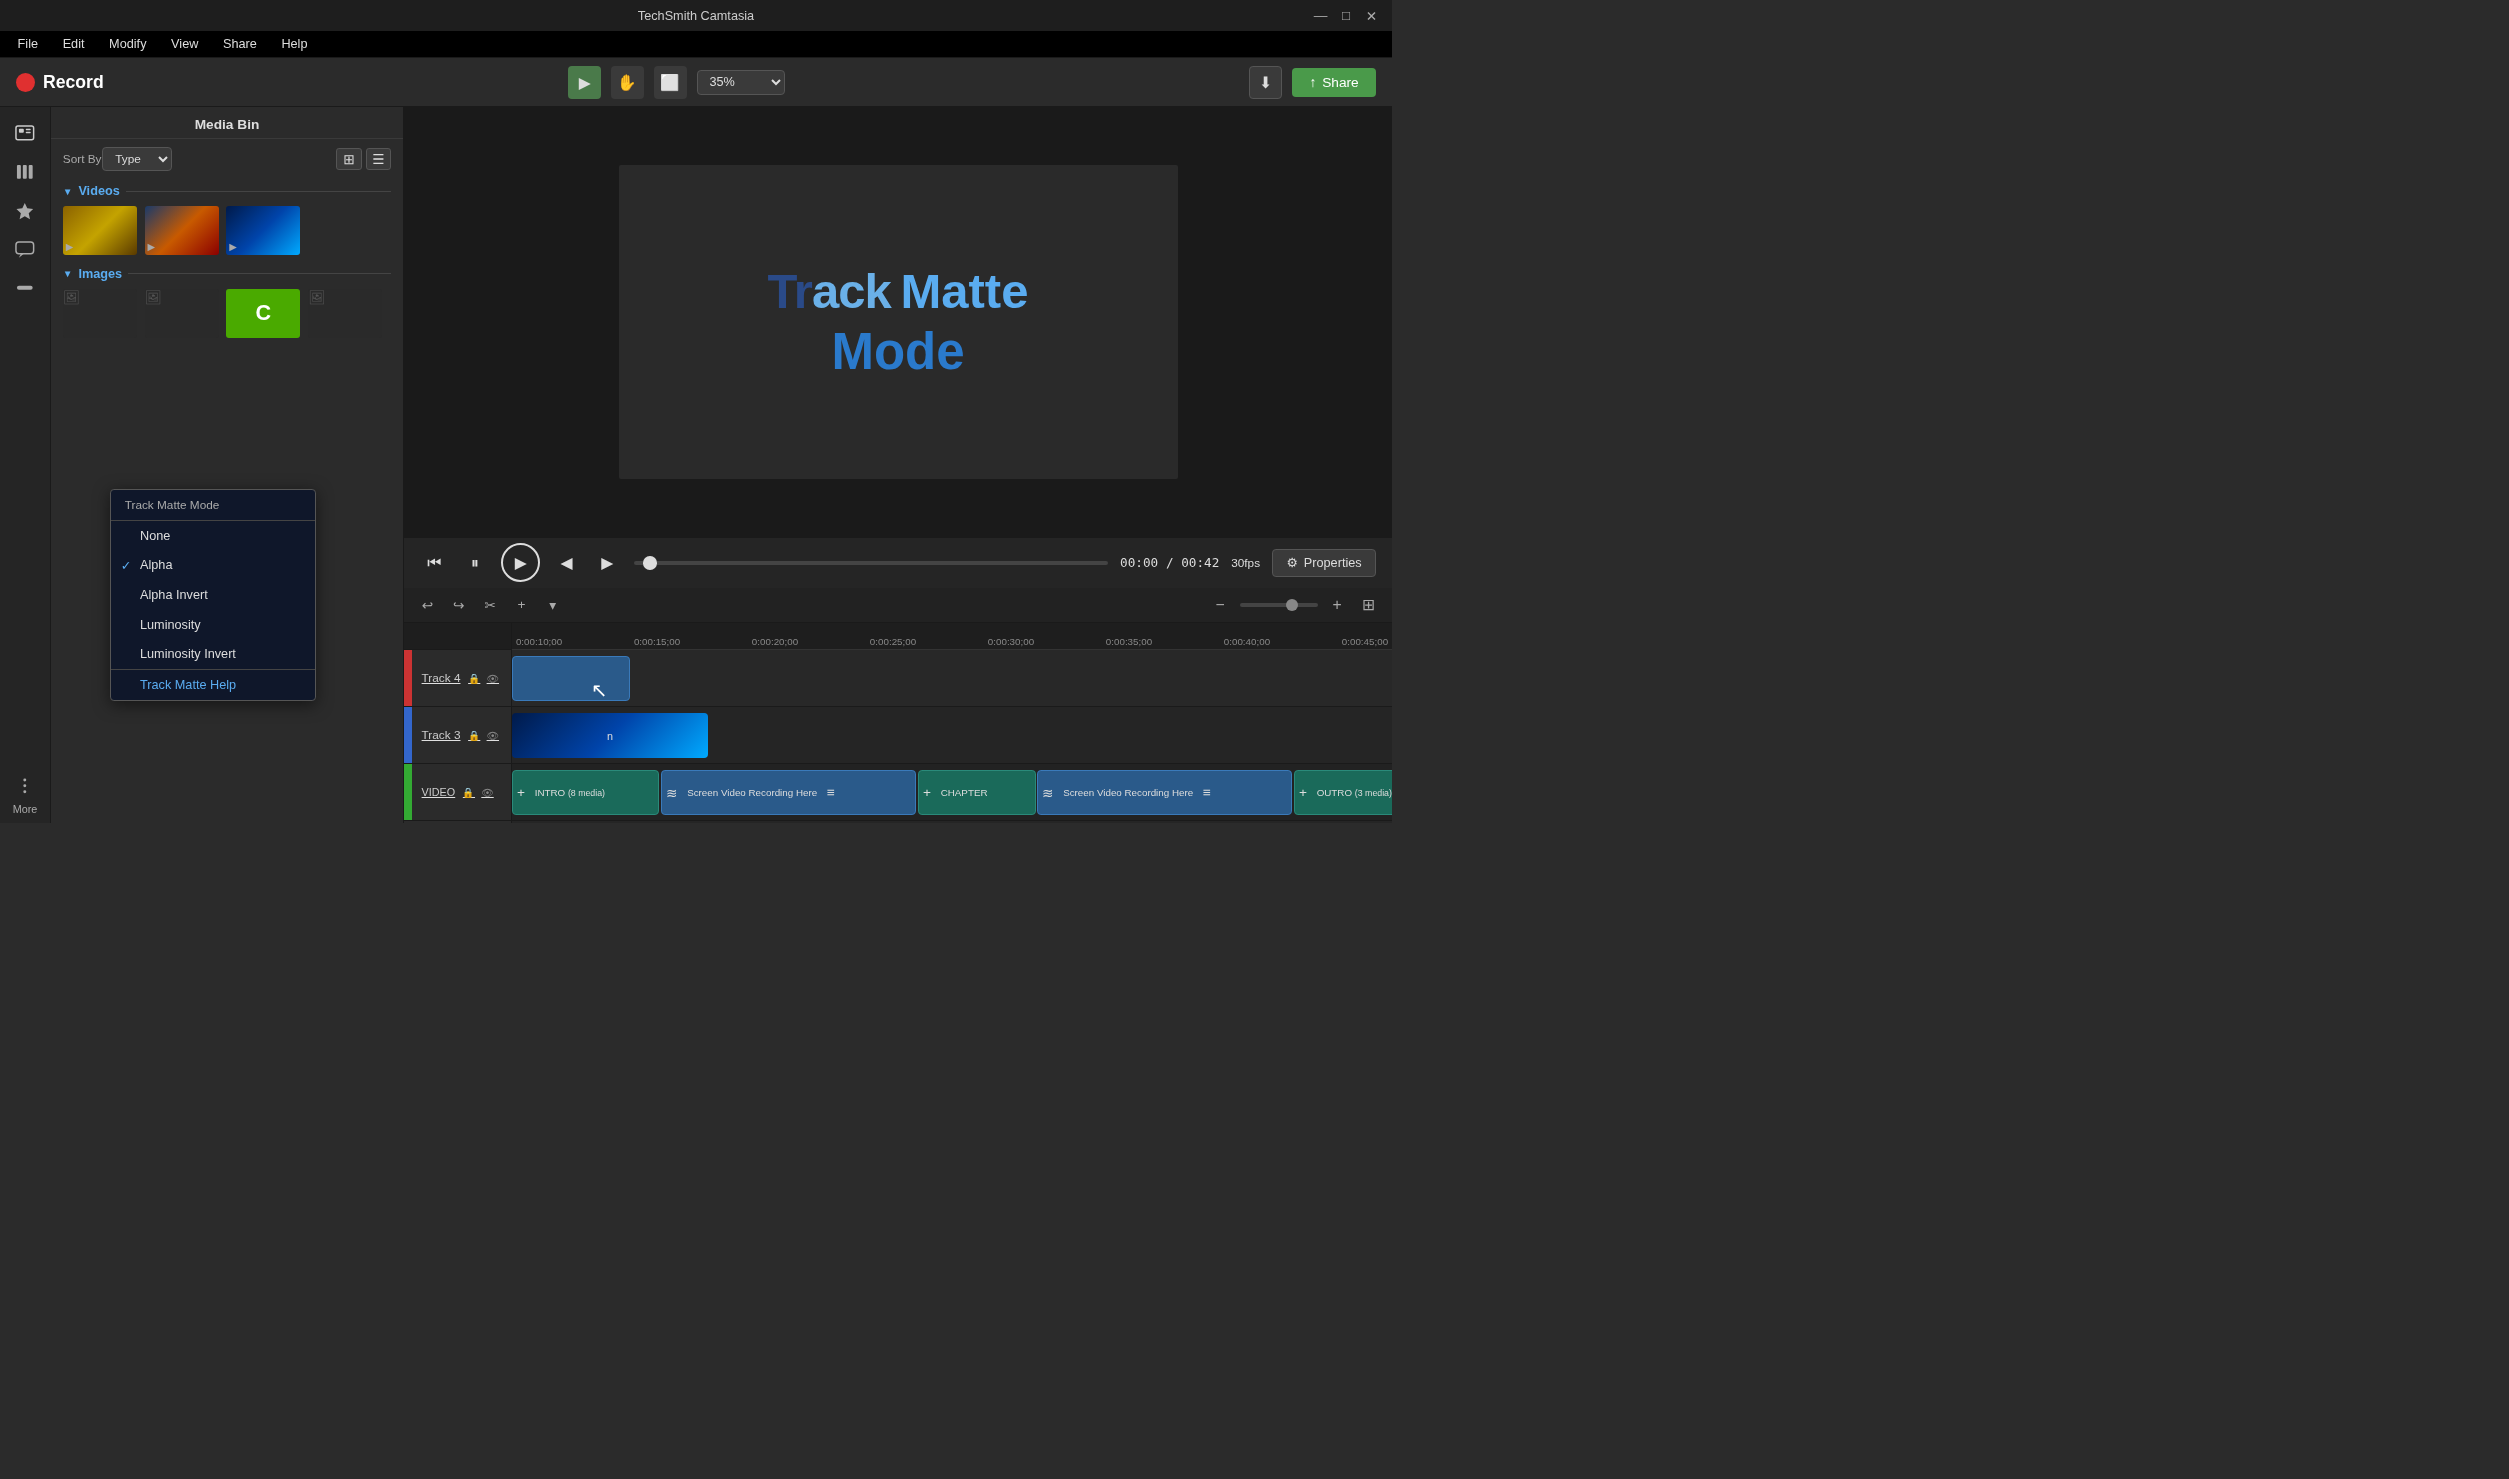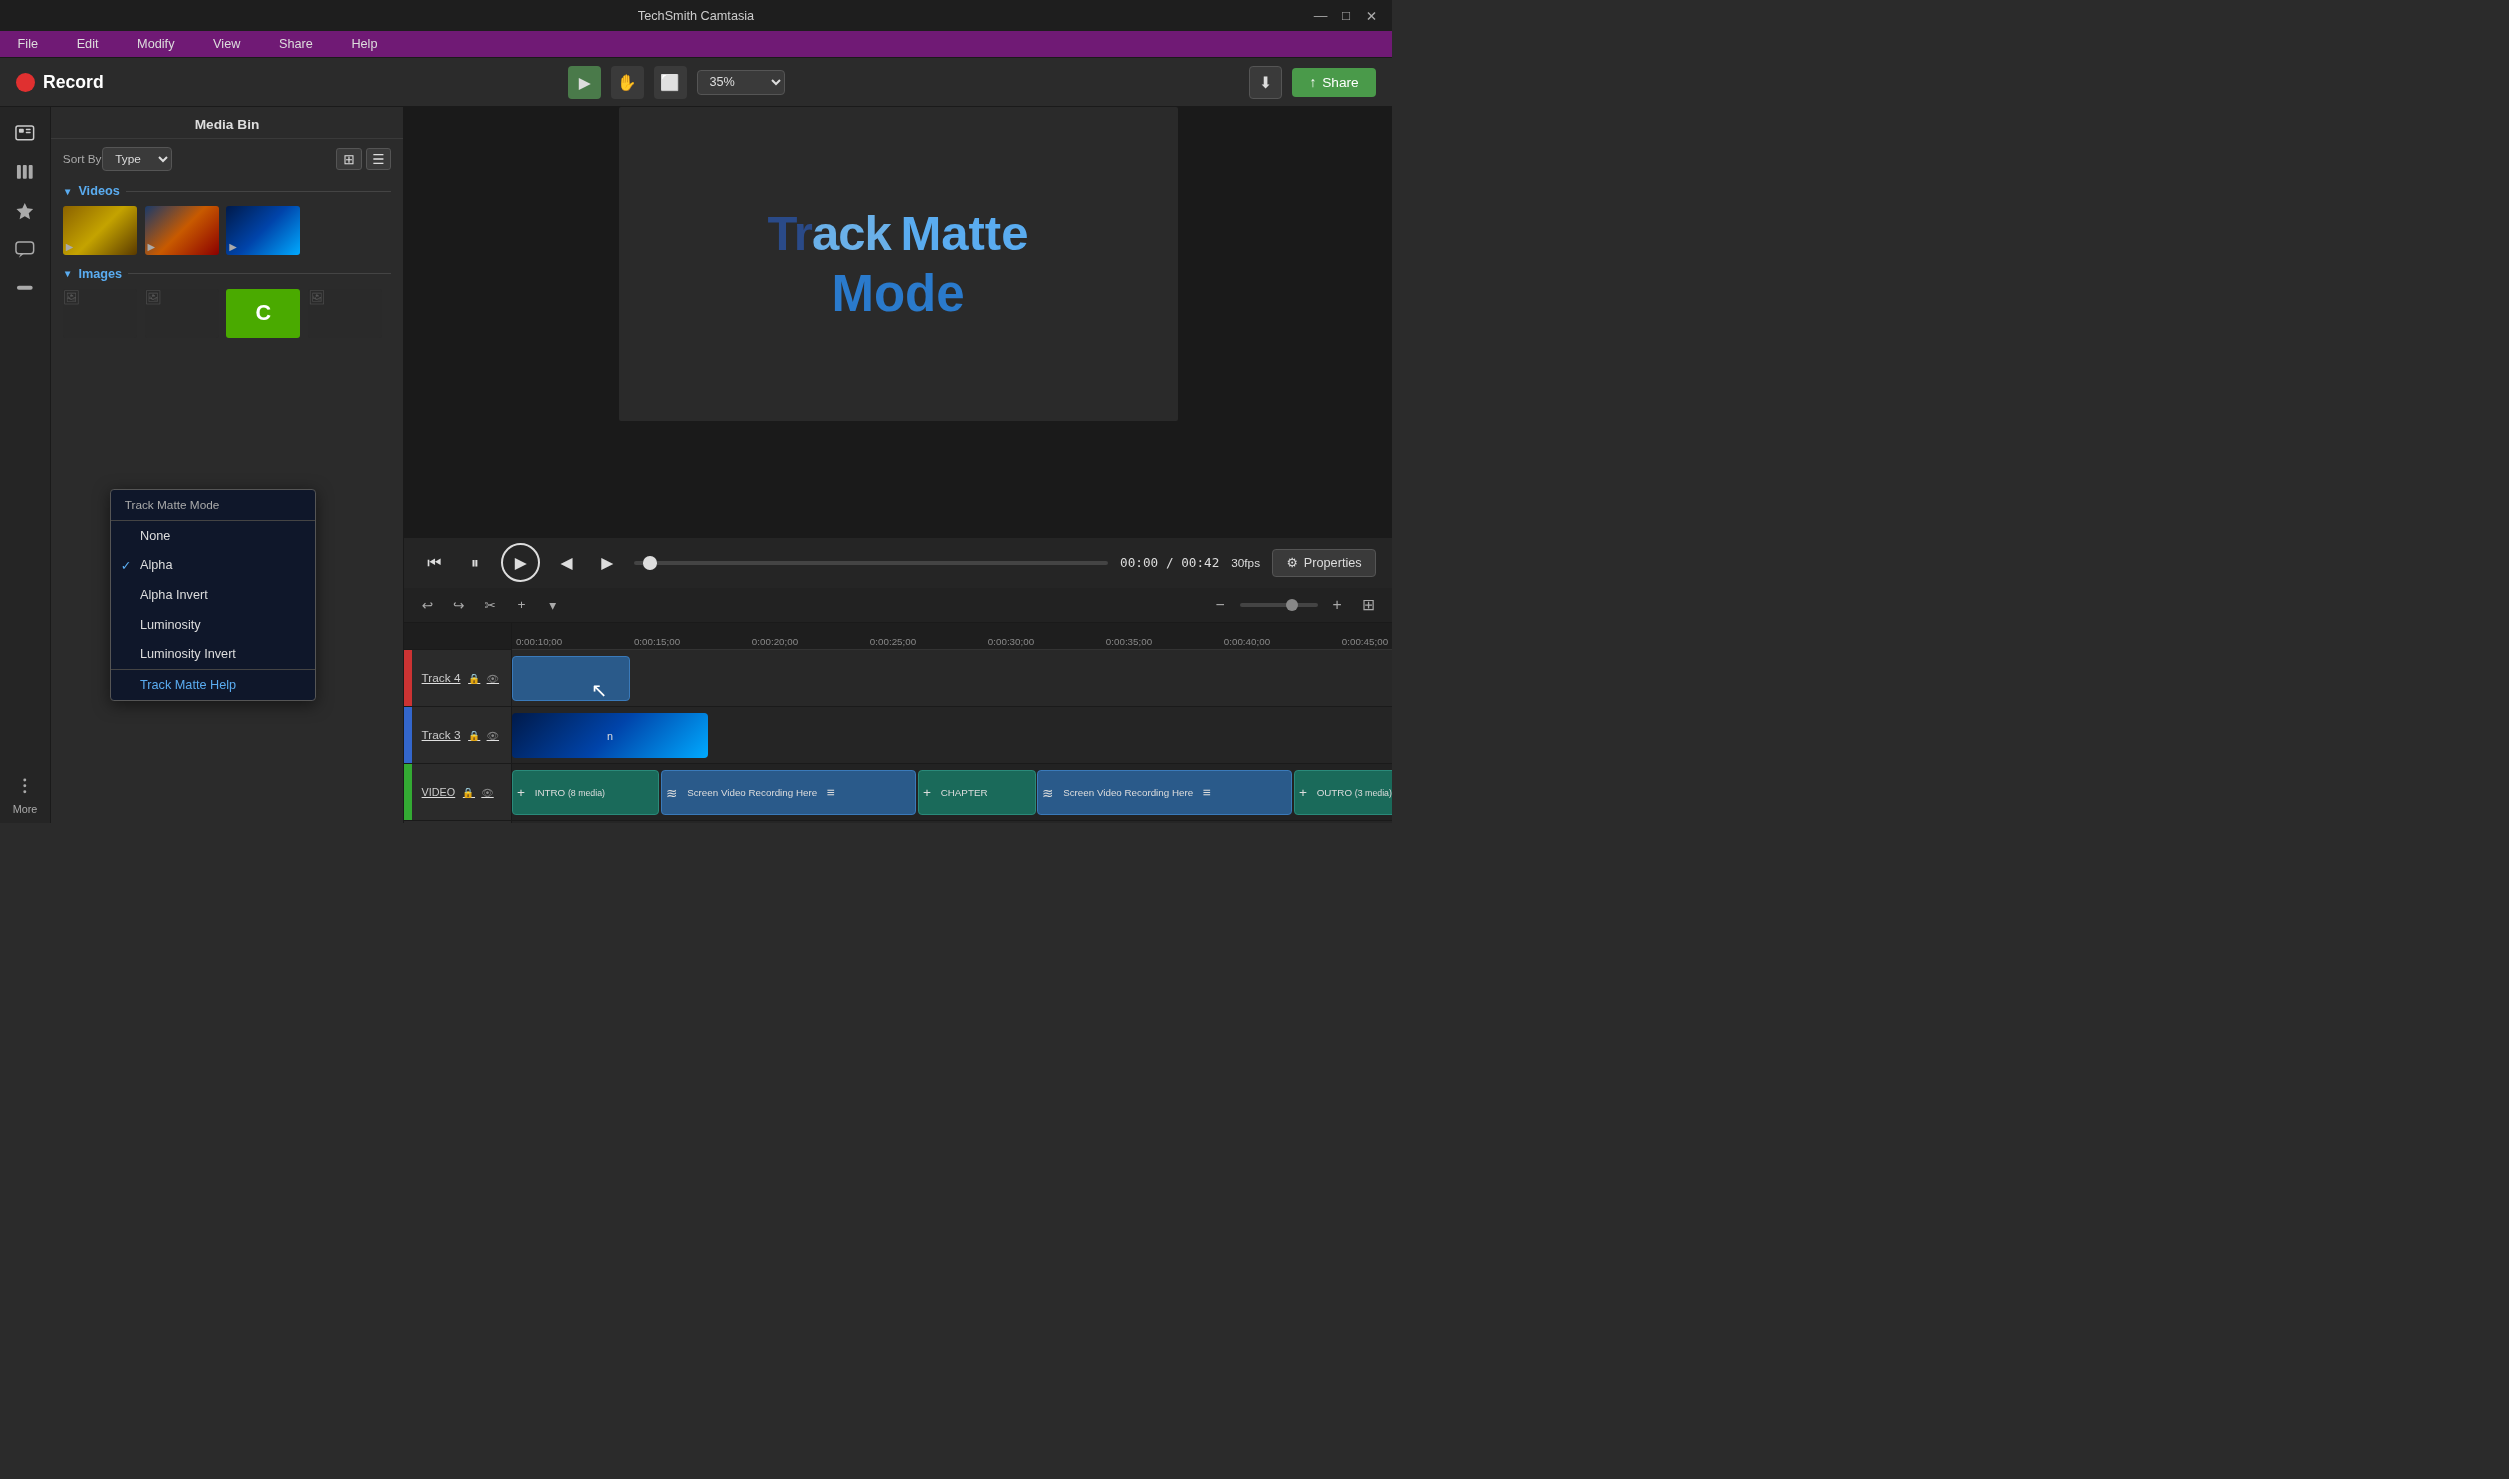--- a/index.html
+++ b/index.html
@@ -40,26 +40,26 @@
       display: flex;
       align-items: center;
       justify-content: center;
       color: #aaa;
       font-size: 13.7px;
       cursor: pointer;
     }
 
     
     .menu-bar {
-      background: #701a75;
+      background: #000000;
       height: 27.4px;
       display: flex;
       align-items: center;
       padding: 0 7.8px;
-      gap: 19px;
+      gap: 5px;
       border-bottom: 1px solid #1a1a1a;
     }
     .menu-item {
       padding: 2.9px 9.8px;
       cursor: pointer;
       color: #ddd;
       border-radius: 2.9px;
       font-size: 12.7px;
     }
 
@@ -306,21 +306,21 @@
     
     .preview-area {
       flex: 1;
       display: flex;
       flex-direction: column;
     }
     .preview-canvas {
       flex: 1;
       background: #1a1a1a;
       display: flex;
-      align-items: flex-start;
+      align-items: center;
       justify-content: center;
       position: relative;
     }
     .preview-frame {
       width: 559px;
       height: 314px;
       background: #2a2a2a;
       border-radius: 2px;
       display: flex;
       align-items: center;

